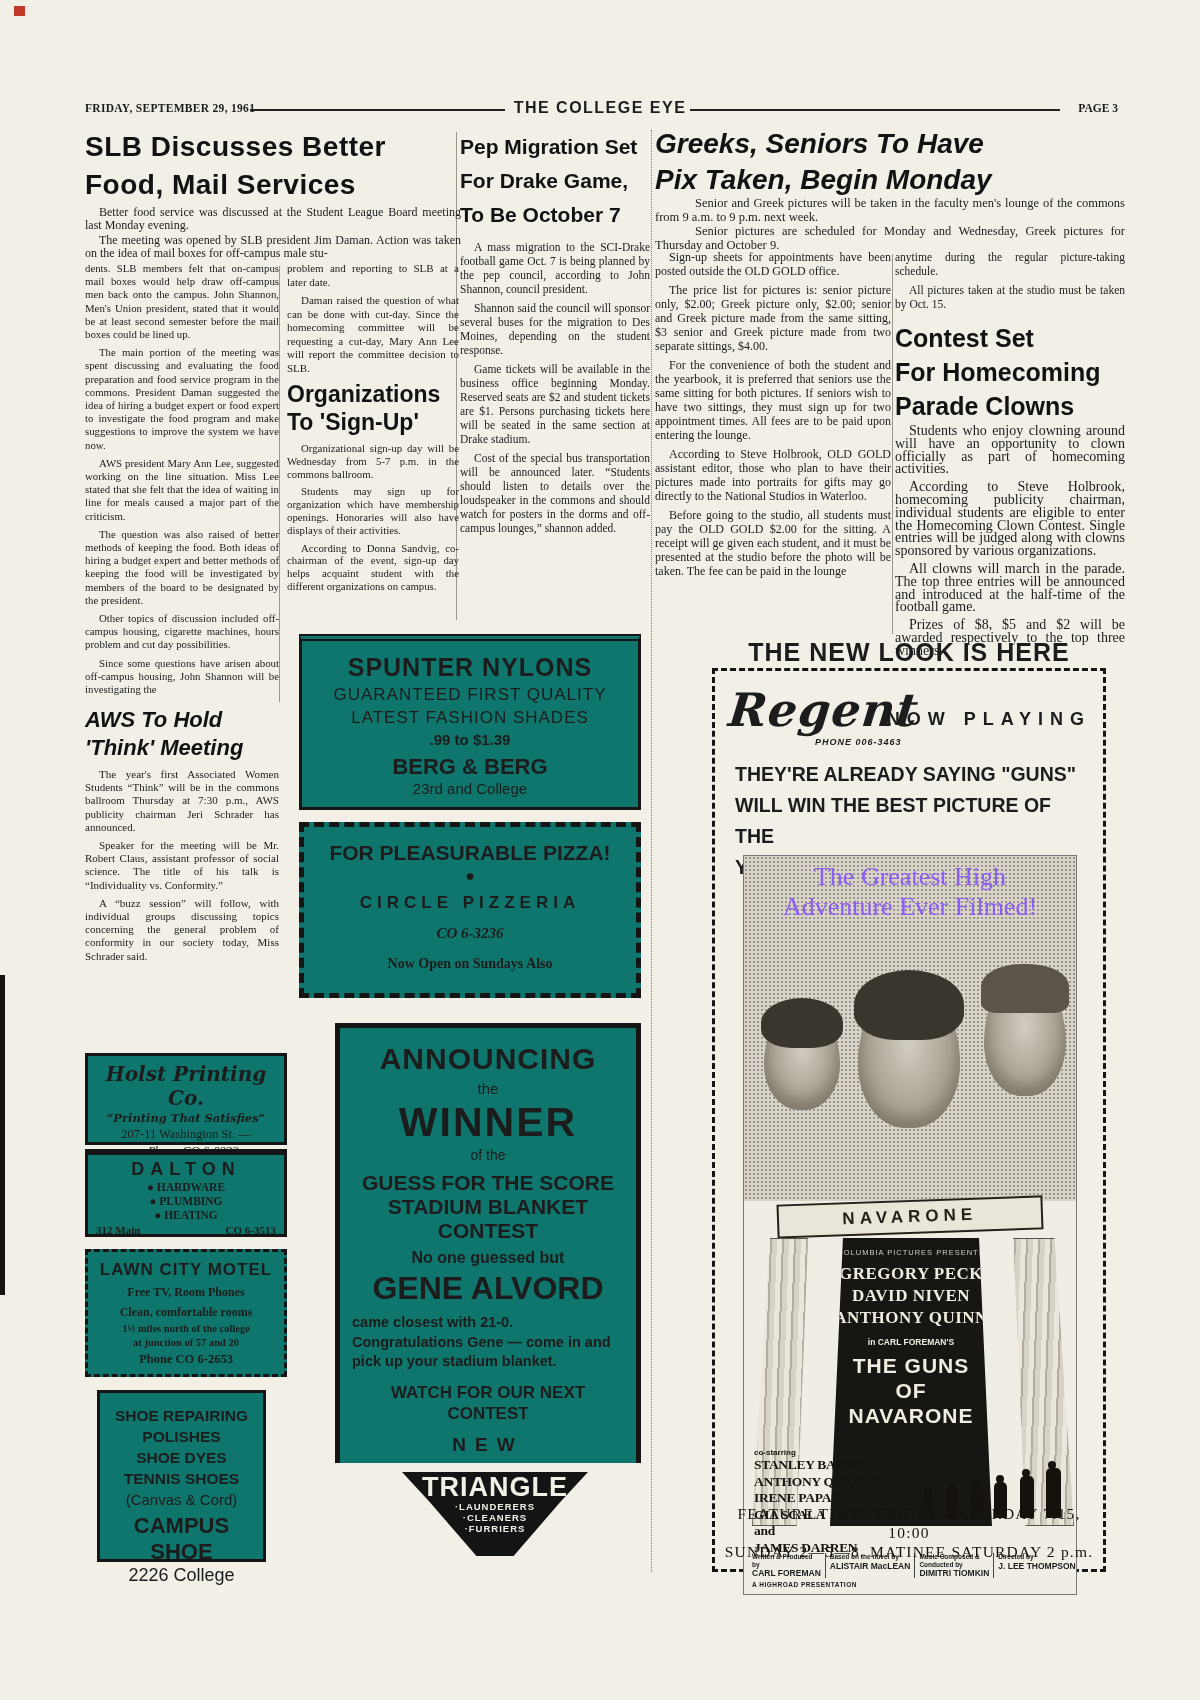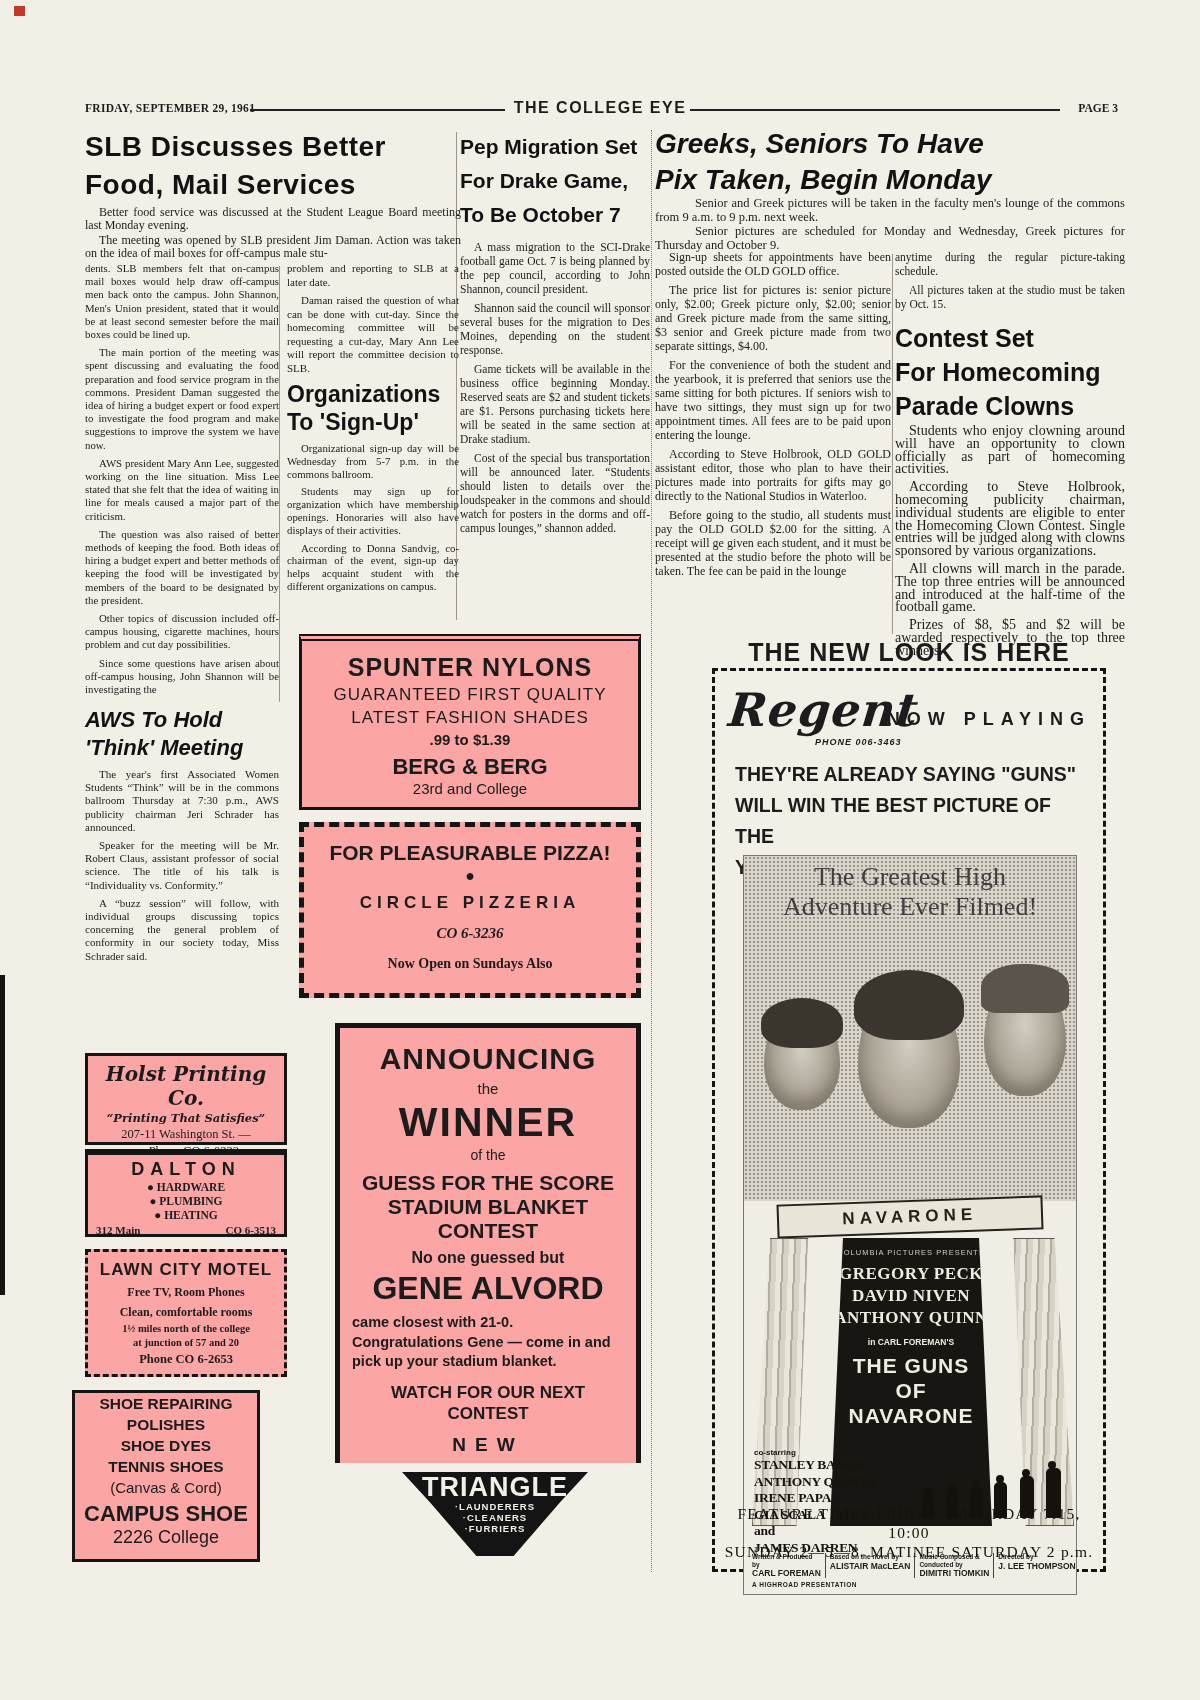--- a/index.html
+++ b/index.html
@@ -49,36 +49,36 @@
   .vr1 { left:279px; top:266px; height:436px; }
   .vr2 { left:456px; top:132px; height:488px; }
   .vr3 { left:651px; top:130px; height:1442px; border-left-style:dotted; border-color:#807c72; }
   .vr4 { left:892px; top:254px; height:380px; }
 
   
   .artifact-red { left:14px; top:6px; width:11px; height:10px; background:#c0392b; }
   .artifact-black { left:0; top:975px; width:5px; height:320px; background:#17140f; }
 
   
-  .ad { border:3px solid #151515; background:#fca5a5; text-align:center; }
+  .ad { border:3px solid #151515; background:#0f766e; text-align:center; }
   .ad-holst { left:85px; top:1053px; width:202px; height:92px; padding-top:6px; border-width:3px; }
   .holst-name { font-family:"DejaVu Serif", serif; font-style:italic; font-weight:bold; font-size:20px; }
   .holst-tag  { font-family:"DejaVu Serif", serif; font-style:italic; font-weight:bold; font-size:11.5px; margin-top:1px; }
   .holst-line { font-size:12.5px; margin-top:2px; }
   .ad-dalton { left:85px; top:1149px; width:202px; height:88px; border-top-width:6px; padding-top:4px; }
   .dalton-name { font-size:18px; font-weight:bold; letter-spacing:6px; }
   .dalton-items p { font-size:11.5px; font-weight:bold; line-height:14px; text-align:center; }
   .dalton-foot { display:flex; justify-content:space-between; padding:2px 8px 0 8px; font-size:11px; font-weight:bold; }
   .ad-motel { left:85px; top:1249px; width:202px; height:128px; border:3px dashed #151515; padding-top:8px; }
   .motel-name { font-size:17px; font-weight:bold; letter-spacing:1px; }
   .motel-lines p { font-weight:bold; }
   .motel-lines p:nth-child(1), .motel-lines p:nth-child(2) { font-size:12px; margin-top:5px; }
   .motel-lines p:nth-child(3), .motel-lines p:nth-child(4) { font-size:10.5px; margin-top:3px; }
   .motel-lines p:nth-child(5) { font-size:12.5px; margin-top:4px; }
-  .ad-shoe { left:72px; top:1390px; width:188px; height:172px; padding-top:0; }
+  .ad-shoe { left:97px; top:1390px; width:169px; height:172px; padding-top:12px; }
   .shoe-lines p { font-size:15.5px; font-weight:bold; line-height:21px; }
   .shoe-lines p:nth-child(5) { font-weight:normal; font-size:15px; }
   .shoe-name { font-size:22px; font-weight:bold; margin-top:3px; }
   .shoe-addr { font-size:18px; margin-top:0; }
 
   .ad-spunter { left:299px; top:634px; width:342px; height:176px; border-top:7px double #151515; padding-top:12px; }
   .spunter-title { font-size:25px; font-weight:bold; letter-spacing:1px; }
   .spunter-lines p:nth-child(1), .spunter-lines p:nth-child(2) { font-size:17px; letter-spacing:1px; margin-top:3px; }
   .spunter-lines p:nth-child(3) { font-size:15px; font-weight:bold; margin-top:3px; }
   .spunter-store { font-size:22px; font-weight:bold; margin-top:6px; }
@@ -115,21 +115,21 @@
   .regent-logo { left:14px; top:12px; font-family:"DejaVu Serif", serif; font-style:italic; font-weight:bold;
       font-size:46px; transform:skewX(-6deg); letter-spacing:1px; }
   .regent-phone { left:100px; top:66px; font-size:9px; font-weight:bold; font-style:italic; letter-spacing:1px; }
   .regent-np { right:12px; top:38px; font-size:18px; font-weight:bold; letter-spacing:7px; }
   .regent-tagline { left:20px; top:88px; width:356px; font-size:19.5px; font-weight:bold; line-height:31px; }
 
   .poster { left:28px; top:184px; width:334px; height:740px; background:#efede4; border:1px solid #777; overflow:hidden; }
   .poster-halftone { left:0; top:0; width:100%; height:345px; background-color:#d9d5ca;
       background-image:radial-gradient(#9a948a 1px, transparent 1.4px); background-size:4px 4px; }
   .poster-tag { left:0; top:6px; width:100%; text-align:center; font-family:"Liberation Serif", serif;
-      font-size:26px; line-height:30px; color:#404040; }
+      font-size:26px; line-height:30px; color:#8b5cf6; }
   .face { border-radius:50% 50% 46% 46%/56% 56% 44% 44%;
       background:radial-gradient(ellipse at 50% 42%, #d3cec2 0%, #a9a295 55%, #7c7669 100%);
       box-shadow:inset 0 -10px 14px #837c6e; }
   .face::before { content:""; position:absolute; left:-4%; top:-8%; width:108%; height:48%;
       background:#3b362d; border-radius:50% 50% 38% 38%; }
   .face-niven { left:20px; top:150px; width:76px; height:104px; }
   .face-peck  { left:114px; top:126px; width:102px; height:146px; }
   .face-quinn { left:240px; top:118px; width:82px; height:122px; }
   .face-quinn::before { background:#5a544a; height:40%; border-radius:46% 46% 20% 20%; }
   .nav-banner { left:10%; top:344px; width:80%; height:34px; background:#e9e5d9; border:2px solid #24201a;

